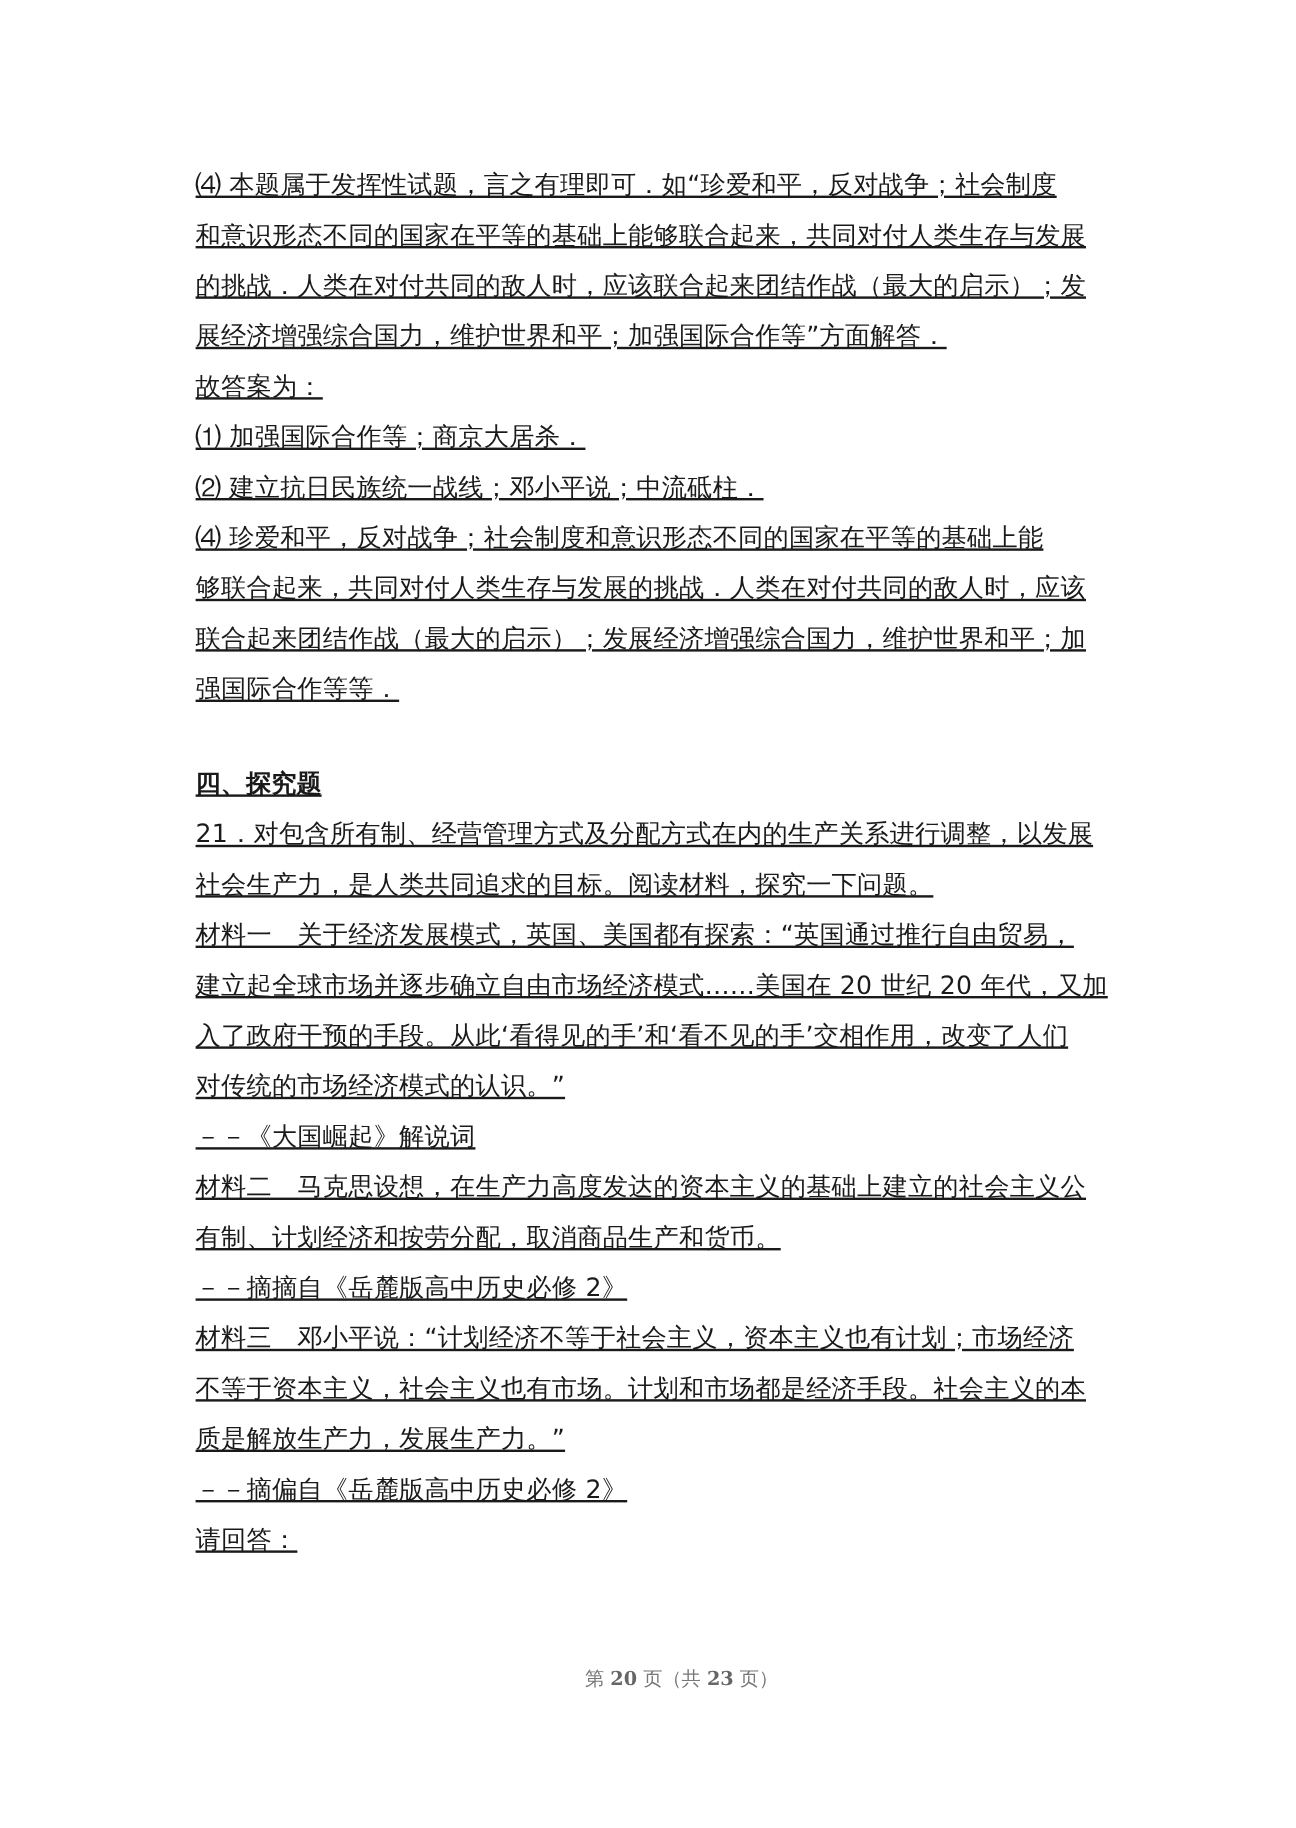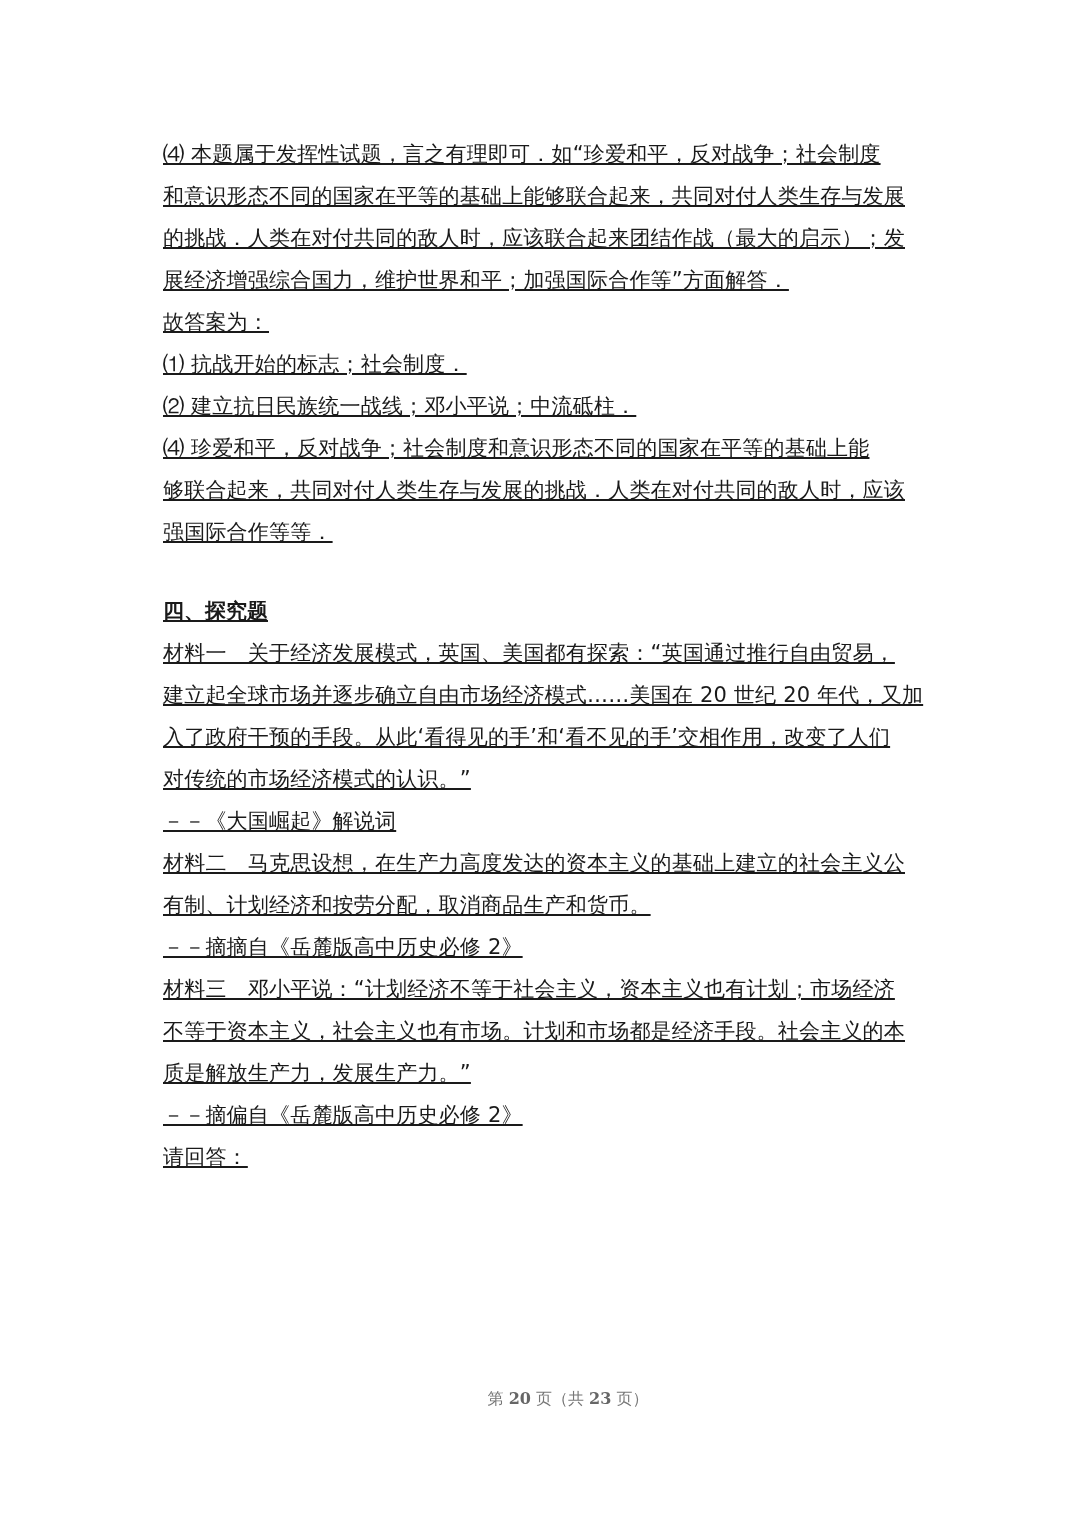--- a/index.html
+++ b/index.html
@@ -65,31 +65,36 @@
   <div>
     <div class="line">⑷ 本题属于发挥性试题，言之有理即可．如“珍爱和平，反对战争；社会制度</div>
     <div class="line">和意识形态不同的国家在平等的基础上能够联合起来，共同对付人类生存与发展</div>
     <div class="line">的挑战．人类在对付共同的敌人时，应该联合起来团结作战（最大的启示）；发</div>
     <div class="line">展经济增强综合国力，维护世界和平；加强国际合作等”方面解答．</div>
   </div>
 
   <div class="line">故答案为：</div>
 
   <div>
-    <div class="line">⑴ 抗战开始的标志；社会制度．</div>
+    <div class="line">⑴ 加强国际合作等；商京大居杀．</div>
     <div class="line">⑵ 建立抗日民族统一战线；邓小平说；中流砥柱．</div>
     <div class="line">⑷ 珍爱和平，反对战争；社会制度和意识形态不同的国家在平等的基础上能</div>
     <div class="line">够联合起来，共同对付人类生存与发展的挑战．人类在对付共同的敌人时，应该</div>
+    <div class="line">联合起来团结作战（最大的启示）；发展经济增强综合国力，维护世界和平；加</div>
     <div class="line">强国际合作等等．</div>
   </div>
 
   <div class="gap"></div>
 
   <div class="heading">四、探究题</div>
 
+  <div>
+    <div class="line">21．对包含所有制、经营管理方式及分配方式在内的生产关系进行调整，以发展</div>
+    <div class="line">社会生产力，是人类共同追求的目标。阅读材料，探究一下问题。</div>
+  </div>
 
   <div>
     <div class="line">材料一　关于经济发展模式，英国、美国都有探索：“英国通过推行自由贸易，</div>
     <div class="line">建立起全球市场并逐步确立自由市场经济模式……美国在 20 世纪 20 年代，又加</div>
     <div class="line">入了政府干预的手段。从此‘看得见的手’和‘看不见的手’交相作用，改变了人们</div>
     <div class="line">对传统的市场经济模式的认识。”</div>
     <div class="line right">－－《大国崛起》解说词</div>
   </div>
 
   <div>

